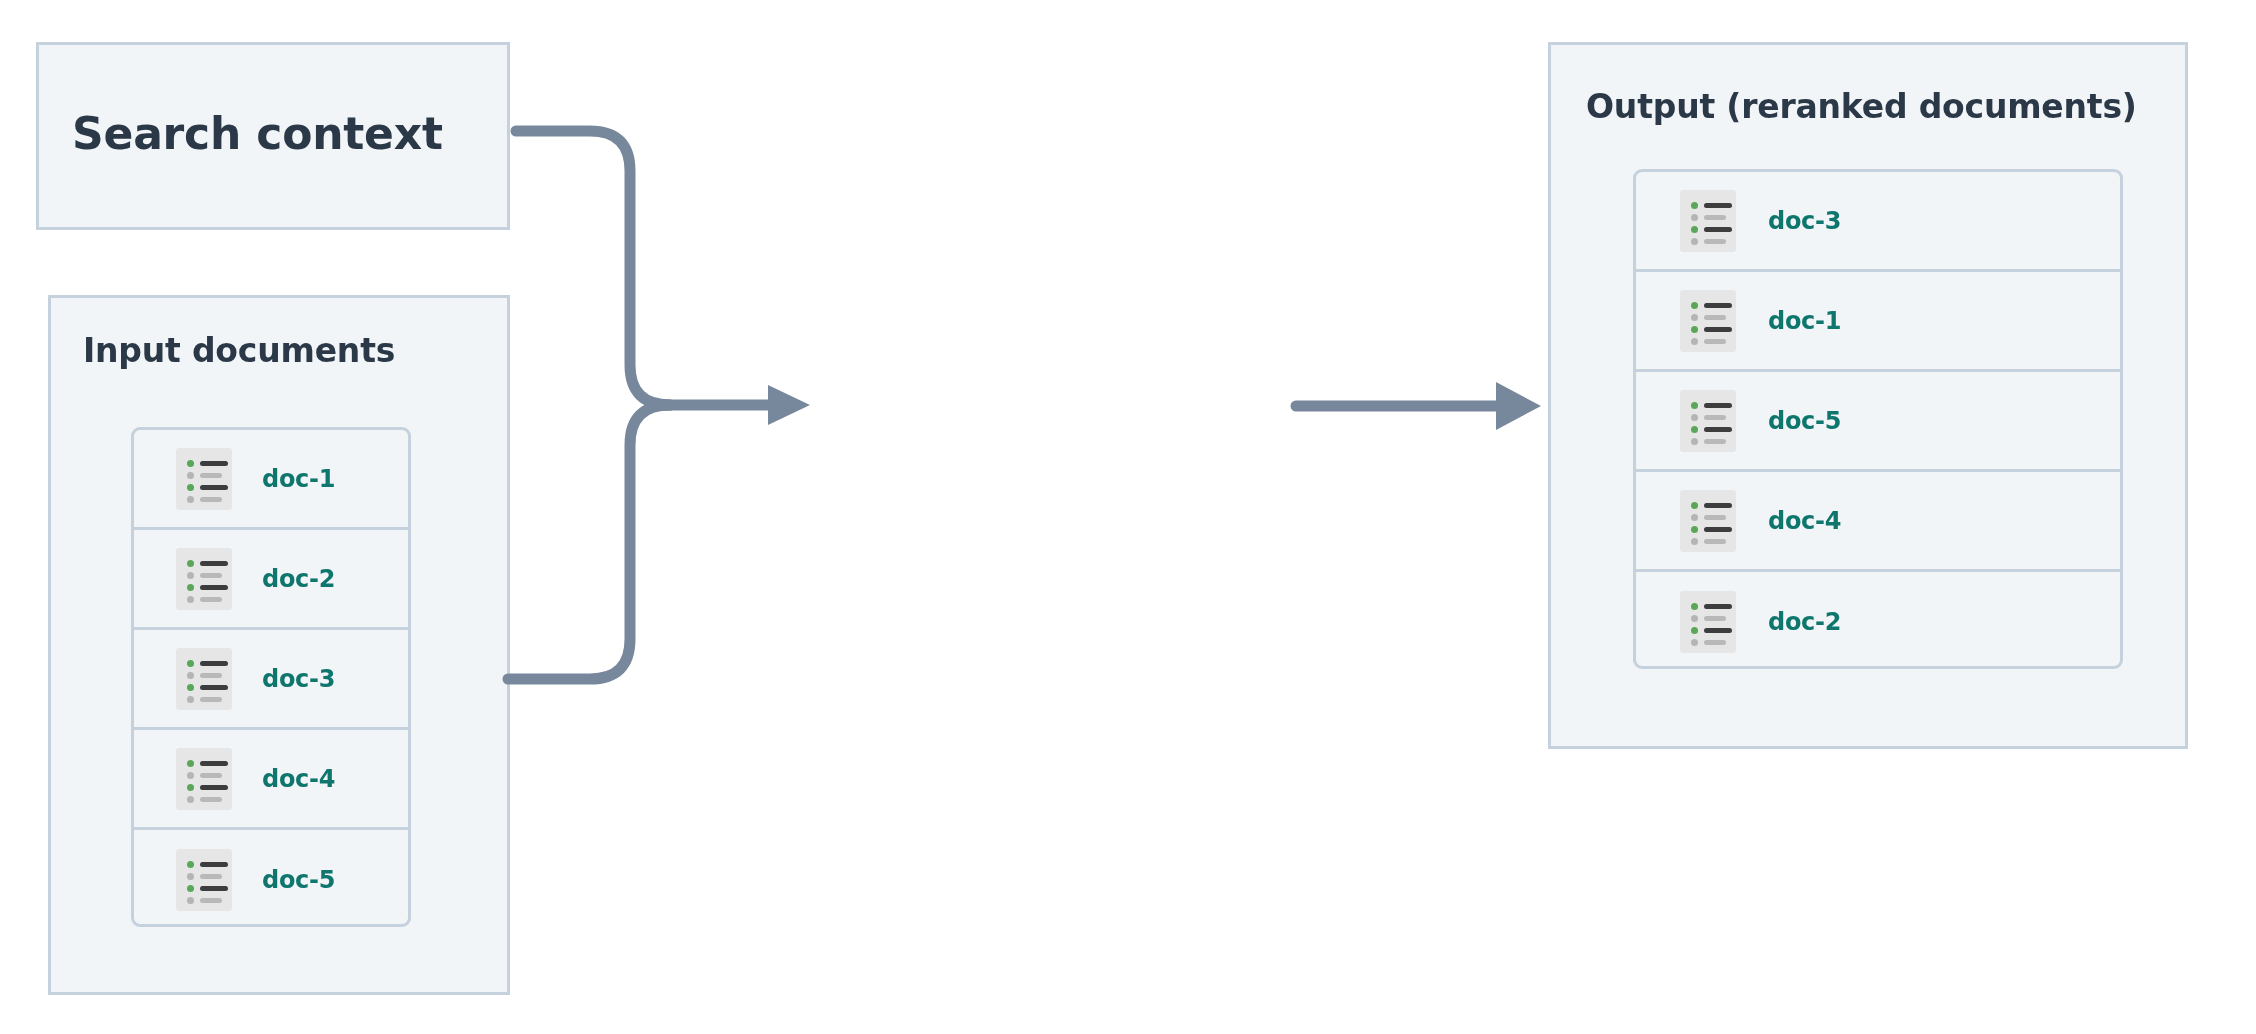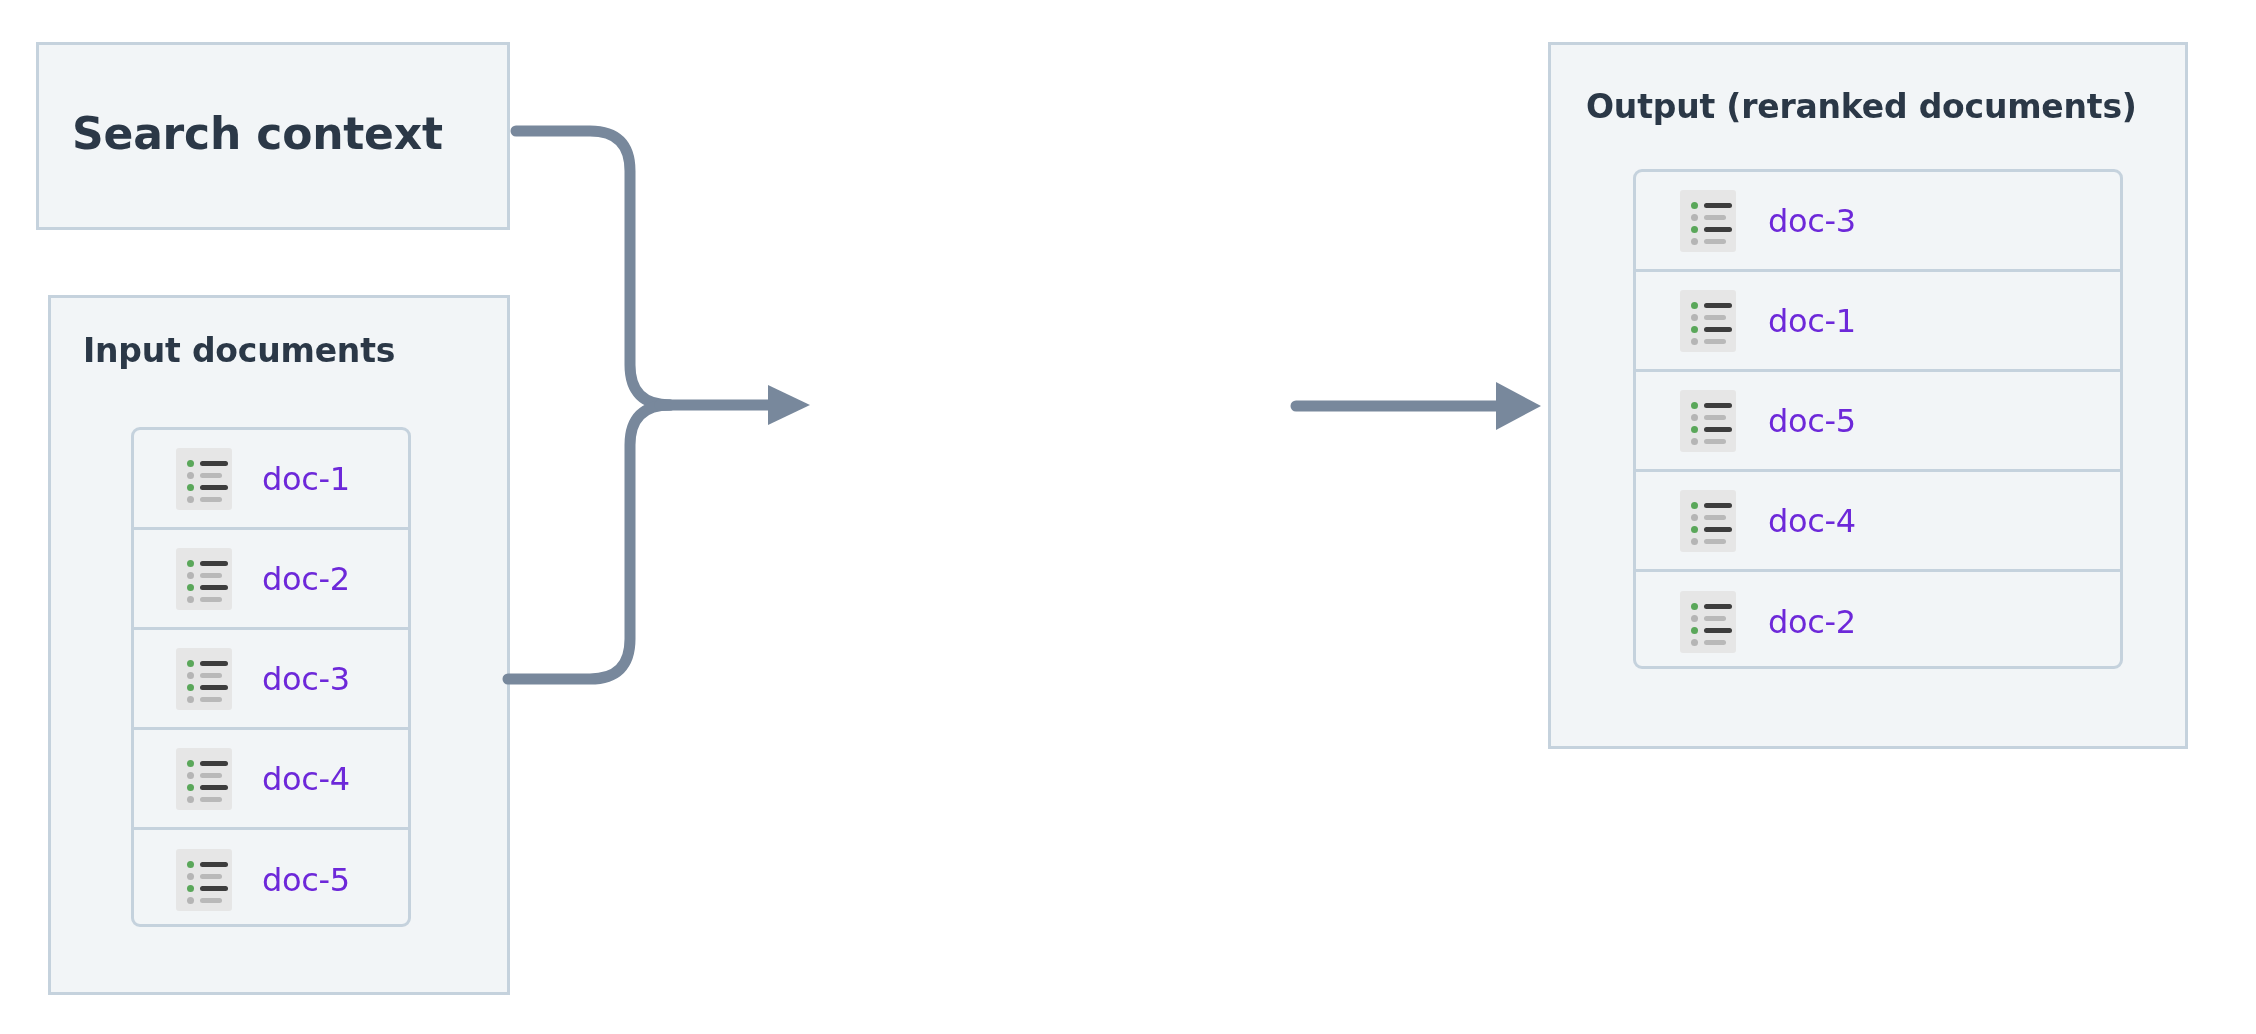--- a/index.html
+++ b/index.html
@@ -143,23 +143,23 @@
     width: 7px;
     height: 7px;
     border-radius: 50%;
   }
   .dot-green { background: #5aa75a; }
   .dot-gray  { background: #b5b5b5; }
   .bar-dark  { background: #3d3d3d; height: 5px; border-radius: 2.5px; }
   .bar-gray  { background: #b9b9b9; height: 5px; border-radius: 2.5px; }
 
   .doc-label {
-    color: #6d28d9;
-    font-weight: normal;
-    font-size: 32px;
+    color: #0f766e;
+    font-weight: bold;
+    font-size: 24px;
     letter-spacing: -0.3px;
   }
   #input-doc-list .doc-label { margin-left: 30px; }
   #output-doc-list .doc-label { margin-left: 32px; }
 
   
   #ltr-node {
     position: absolute;
     left: 812px;
     top: 229px;

